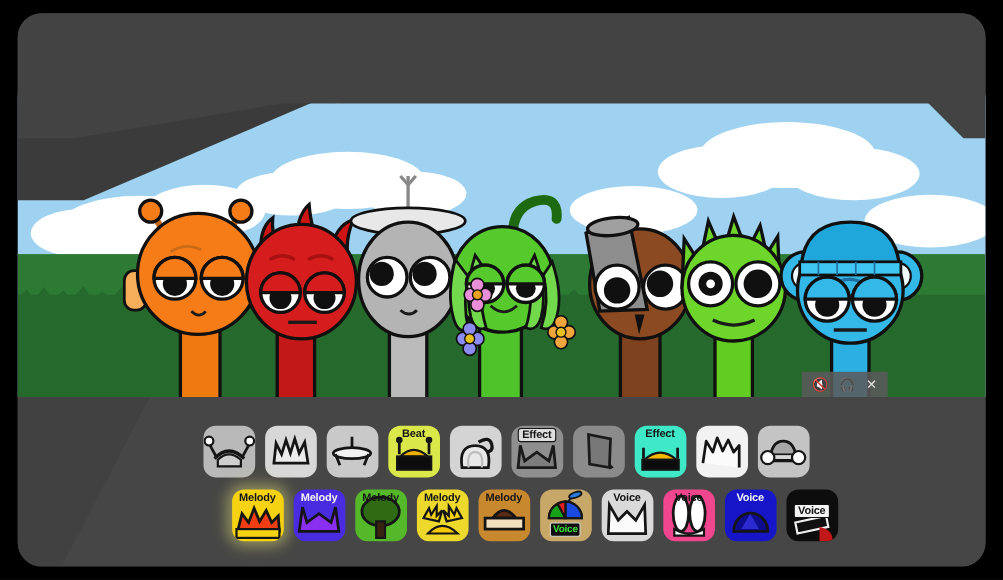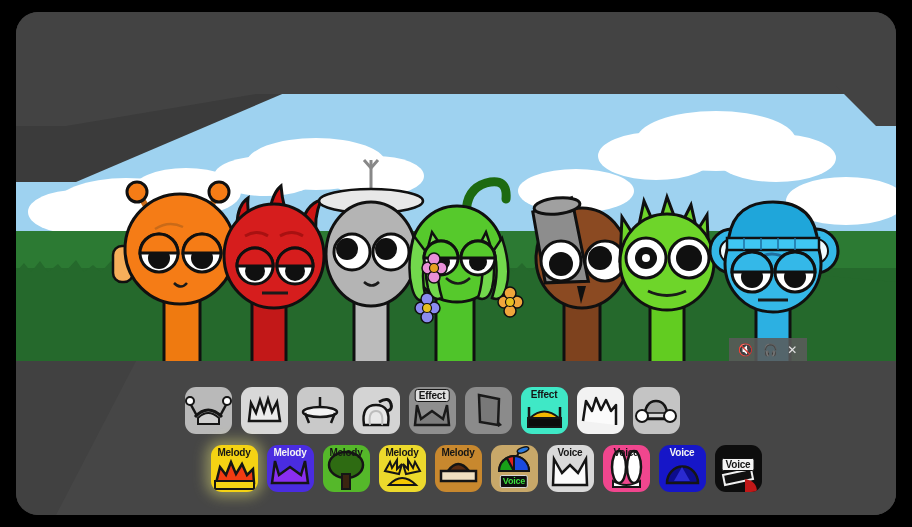--- a/index.html
+++ b/index.html
@@ -452,20 +452,33 @@
             <div class="slot">
               <div class="tile" style="background: rgb(201, 201, 201);">
                 <div class="glyph"><svg viewBox="0 0 47 47">
                     <line x1="23" y1="10" x2="23" y2="24" stroke="#151515" stroke-width="2.5"></line>
                     <ellipse cx="23" cy="25" rx="17" ry="5" fill="#f2f2f2" stroke="#151515" stroke-width="2.5"></ellipse>
                     <path d="M8 26 L12 36 M38 26 L34 36" stroke="#151515" stroke-width="2.5" fill="none"></path>
                   </svg></div>
               </div>
             </div>
             <div class="slot">
+              <div class="tile" style="background: rgb(219, 232, 74);">
+                <div class="glyph"><svg viewBox="0 0 47 47">
+                    <line x1="10" y1="14" x2="10" y2="26" stroke="#151515" stroke-width="2.5"></line>
+                    <line x1="37" y1="14" x2="37" y2="26" stroke="#151515" stroke-width="2.5"></line>
+                    <circle cx="10" cy="13" r="3" fill="#151515"></circle>
+                    <circle cx="37" cy="13" r="3" fill="#151515"></circle>
+                    <path d="M11 28 Q23 16 36 28 Z" fill="#f0b000" stroke="#151515" stroke-width="2"></path>
+                    <rect x="8" y="28" width="31" height="12" fill="#0c0c0c" stroke="#151515" stroke-width="2"></rect>
+                  </svg></div>
+                <div class="tile-label">Beat</div>
+              </div>
+            </div>
+            <div class="slot">
               <div class="tile" style="background: rgb(212, 212, 212);">
                 <div class="glyph"><svg viewBox="0 0 47 47">
                     <path d="M26 15 q10 -6 12 2 q2 7 -6 7" fill="none" stroke="#151515" stroke-width="3"></path>
                     <path d="M11 38 q-3 -20 12 -20 q15 0 12 20 z" fill="#e8e8e8" stroke="#151515" stroke-width="2.5"></path>
                     <path d="M17 38 q-2 -14 6 -14 q8 0 6 14" fill="none" stroke="#bdbdbd" stroke-width="2"></path>
                   </svg></div>
               </div>
             </div>
             <div class="slot">
               <div class="tile" style="background: rgb(143, 143, 143);">

